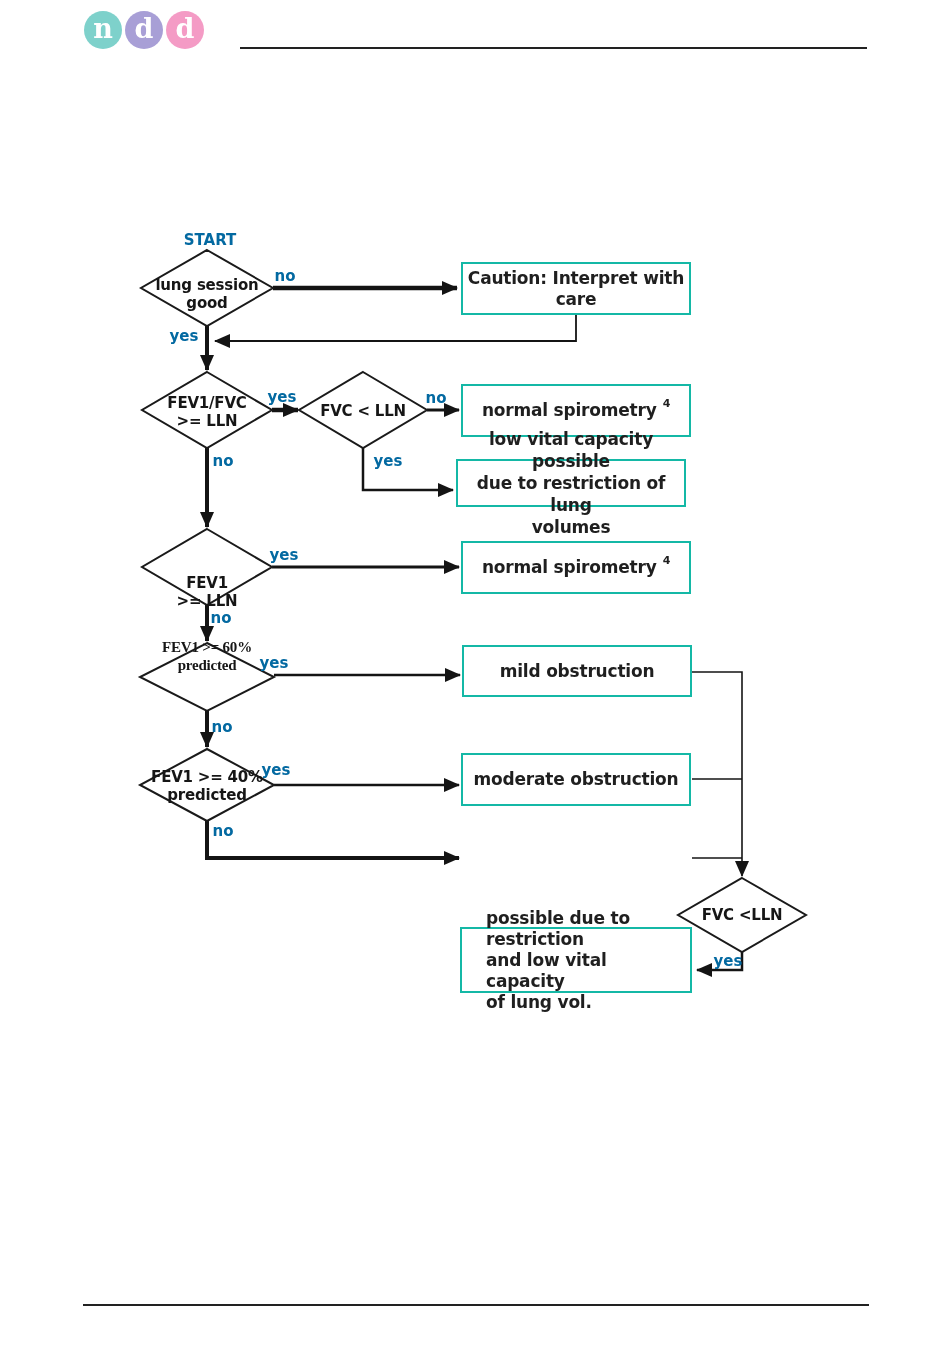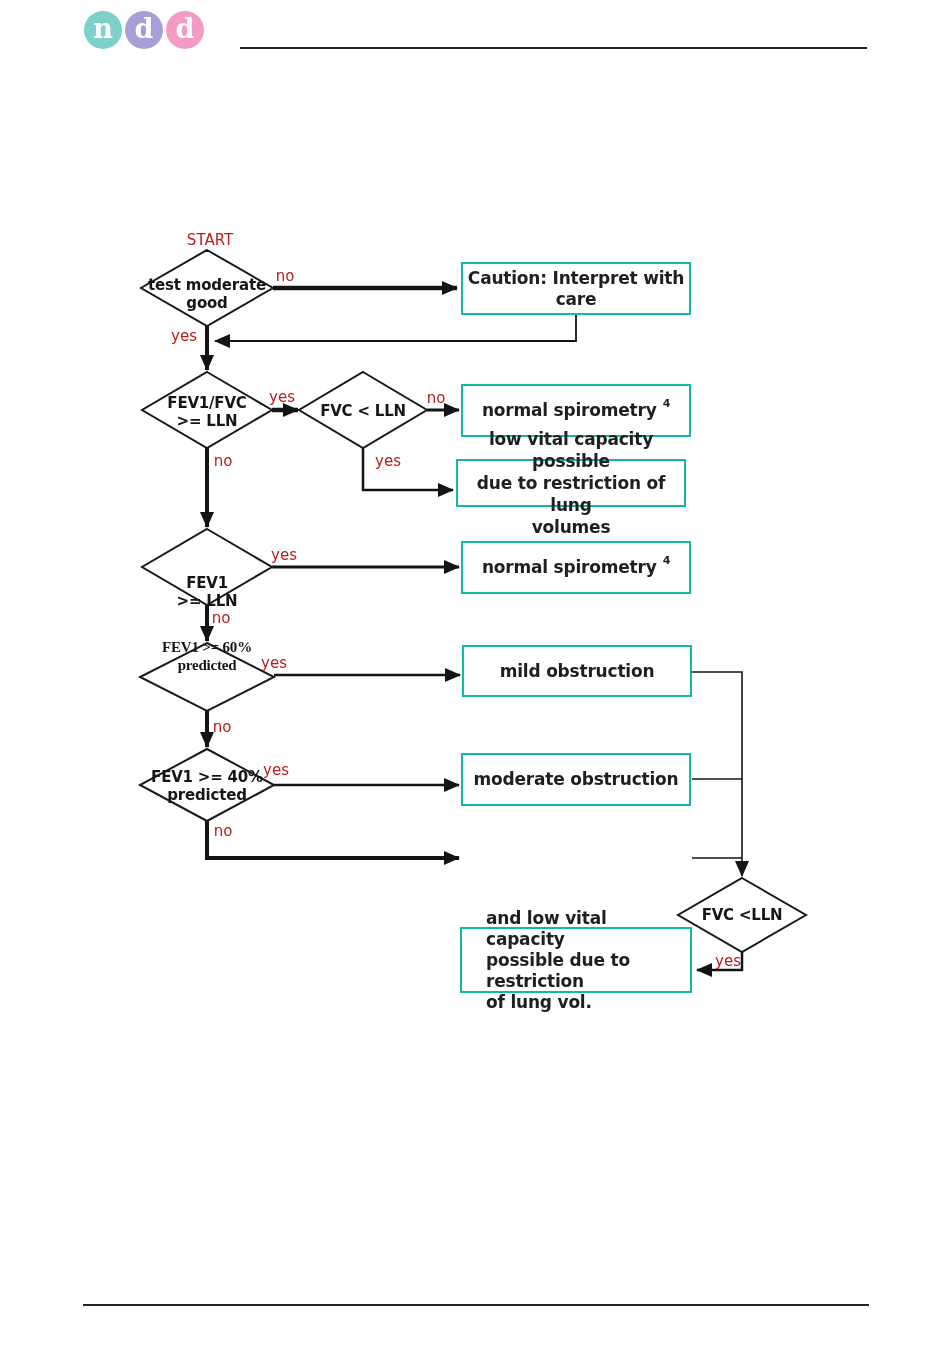--- a/index.html
+++ b/index.html
@@ -41,21 +41,21 @@
     align-items: center; justify-content: center;
     font-weight: bold; font-size: 17px; letter-spacing: -0.2px;
     color: #1f1f1f; text-align: center; line-height: 21px;
   }
   .box.left-align { align-items: flex-start; text-align: left; padding-left: 24px; }
   .sup { font-size: 11px; position: relative; top: -7px; margin-left: 6px; font-weight: bold; }
   .row-center { display: flex; align-items: flex-start; }
   
   .lbl {
     position: absolute; transform: translate(-50%, -50%);
-    font-weight: normal; font-size: 15px; color: #b91c1c; white-space: nowrap;
+    font-weight: bold; font-size: 15px; color: #0369a1; white-space: nowrap;
     background: transparent;
     text-align: center;
   }
   
   .dtext {
     position: absolute; transform: translate(-50%, -50%);
     font-weight: bold; font-size: 15px; letter-spacing: -0.2px;
     color: #161616; text-align: center; line-height: 18px; white-space: nowrap;
   }
 </style>
@@ -126,21 +126,21 @@
       <polygon points="207,529 272,567 207,605 142,567"></polygon>
       <polygon points="207,643 274,677 207,711 140,677"></polygon>
       <polygon points="207,749 274,785 207,821 140,785"></polygon>
       <polygon points="742,878 806,915 742,952 678,915"></polygon>
     </g>
   </svg>
 
   <div class="lbl" style="left:210px; top:240px;">START</div>
 
   <div class="dtext" style="left:207px; top:294px;">
-    <div>test moderate</div>
+    <div>lung session</div>
     <div>good</div>
   </div>
   <div class="dtext" style="left:207px; top:412px;">
     <div>FEV1/FVC</div>
     <div>&gt;= LLN</div>
   </div>
   <div class="dtext" style="left:363px; top:411px;">
     <div>FVC &lt; LLN</div>
   </div>
   <div class="dtext" style="left:207px; top:592px;">
@@ -200,18 +200,18 @@
   <div class="box" style="left:462px; top:645px; width:230px; height:52px;">
     <div>mild obstruction</div>
   </div>
 
   <div class="box" style="left:461px; top:753px; width:230px; height:53px;">
     <div>moderate obstruction</div>
   </div>
 
 
   <div class="box left-align" style="left:460px; top:927px; width:232px; height:66px;">
+    <div>possible due to restriction</div>
     <div>and low vital capacity</div>
-    <div>possible due to restriction</div>
     <div>of lung vol.</div>
   </div>
 
 </div>
 
 </body></html>

